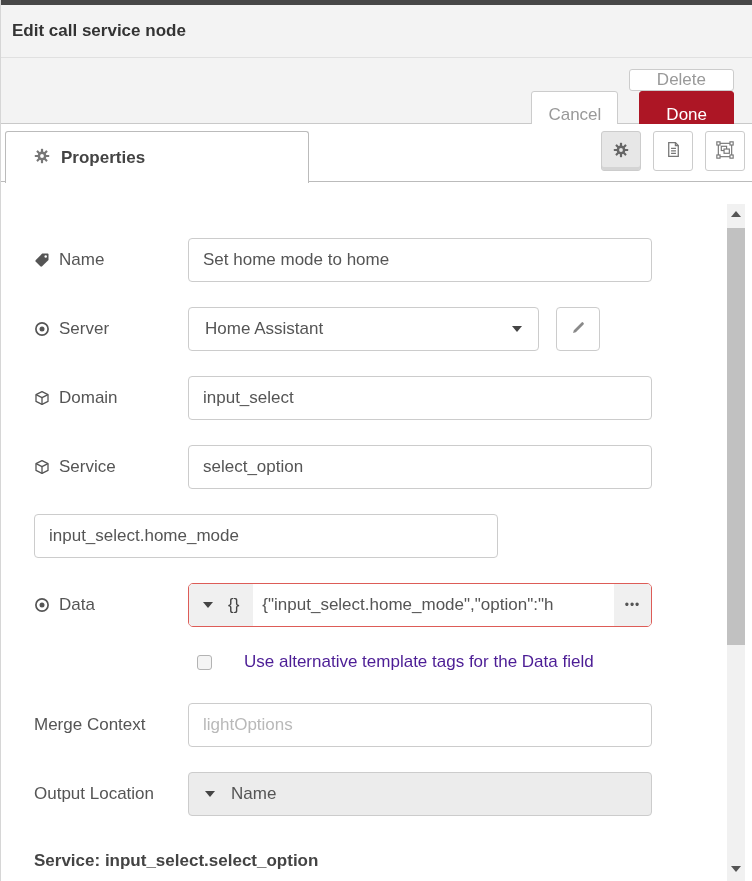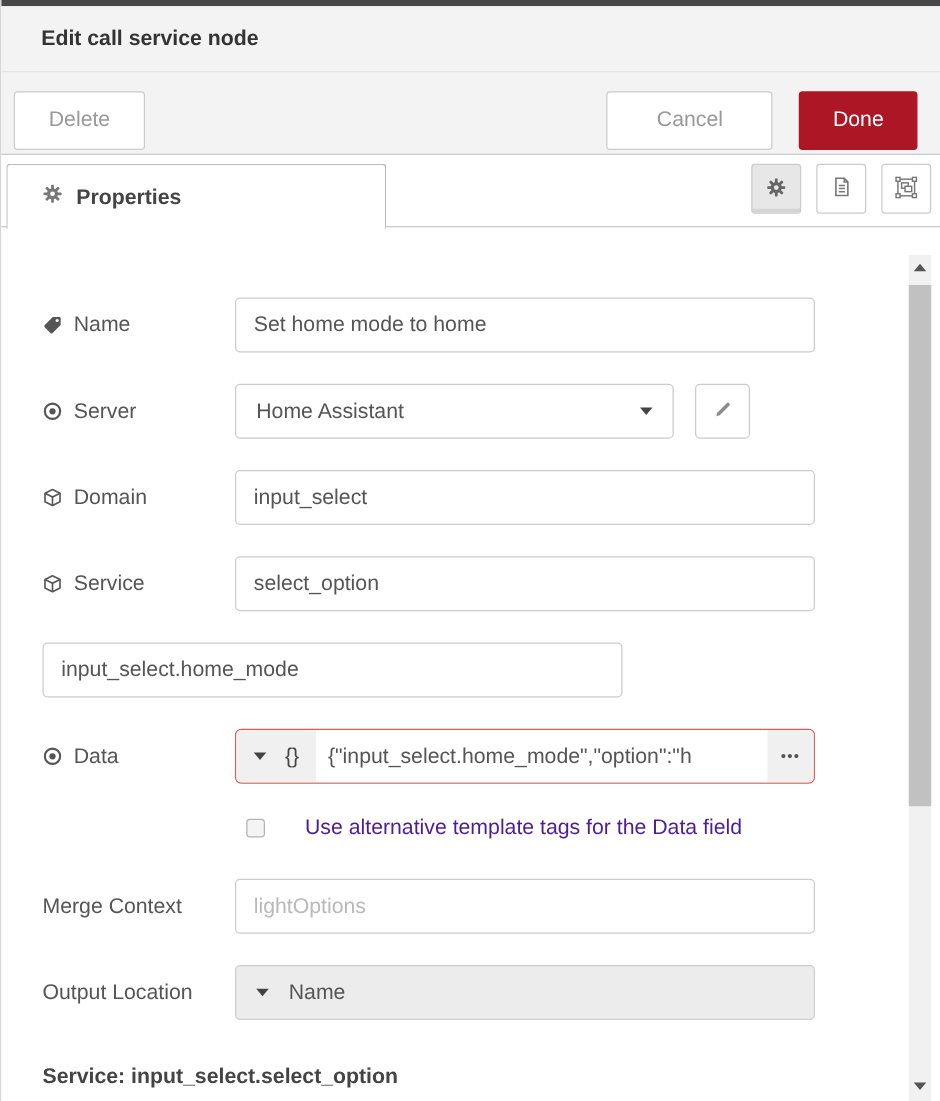--- a/index.html
+++ b/index.html
@@ -3,29 +3,29 @@
 <meta charset="utf-8">
 <style>
   html,body{margin:0;padding:0;background:#fff;}
   .page{
     position:relative;width:752px;height:881px;overflow:hidden;
     font-family:"Liberation Sans", sans-serif;
     box-sizing:border-box;border-left:1px solid #d6d6d6;background:#fff;
   }
   .top-strip{height:5px;background:#474747;}
   
-  .dlg-header{height:53px;box-sizing:border-box;background:#f3f3f3;padding:16px 32px 0;border-bottom:1px solid #e0e0e0;}
+  .dlg-header{height:53px;box-sizing:border-box;background:#f3f3f3;padding:16px 11px 0;border-bottom:1px solid #e0e0e0;}
   .dlg-title{font-size:17px;font-weight:bold;color:#333;}
   
   .btn-row{height:66px;box-sizing:border-box;background:#f3f3f3;border-bottom:1px solid #c9c9c9;
-    display:flex;justify-content:space-between;align-items:center;padding:11px 18px 0 10px;}
+    display:flex;justify-content:space-between;align-items:flex-end;padding:11px 18px 0 10px;flex-direction:column;}
   .btn{box-sizing:border-box;height:47px;border-radius:3px;font-size:17px;font-family:inherit;cursor:pointer;
     background:#fff;border:1px solid #ccc;color:#999;padding:0 26px;}
   .btn-delete{padding:0 27px;}
-  .btn-cancel{padding:0 39px;margin-right:21px;}
+  .btn-cancel{padding:0 16px;margin-right:21px;}
   .btn-done{background:#ad1625;border:1px solid #ad1625;color:#fff;padding:0 26px;}
   .btn-group-right{display:flex;}
   
   .tab-bar{position:relative;height:58px;background:#fff;border-bottom:1px solid #bbb;box-sizing:border-box;}
   .tab{position:absolute;left:4px;top:7px;height:52px;width:304px;box-sizing:border-box;z-index:2;
     background:#fff;border:1px solid #bbb;border-bottom:none;border-radius:3px 3px 0 0;
     display:flex;align-items:center;gap:11px;padding-left:28px;}
   .tab-label{font-size:17px;font-weight:bold;color:#444;}
   .toolbar{position:absolute;top:7px;right:7px;display:flex;gap:12px;}
   .tool-btn{width:40px;height:40px;box-sizing:border-box;border:1px solid #ccc;border-radius:3px;background:#fff;

